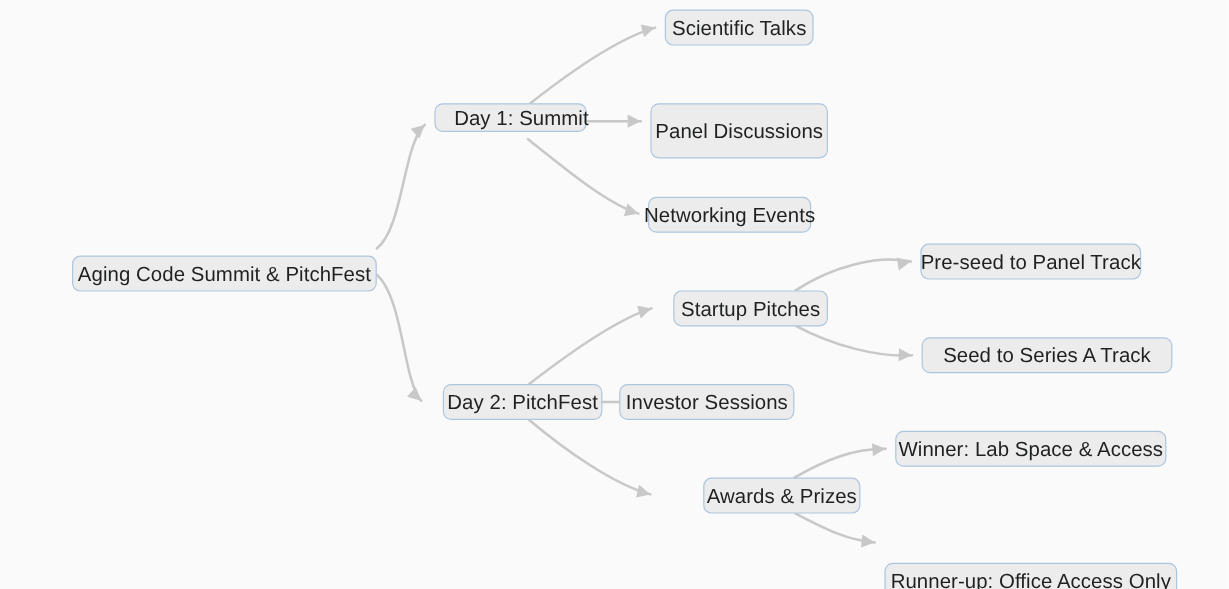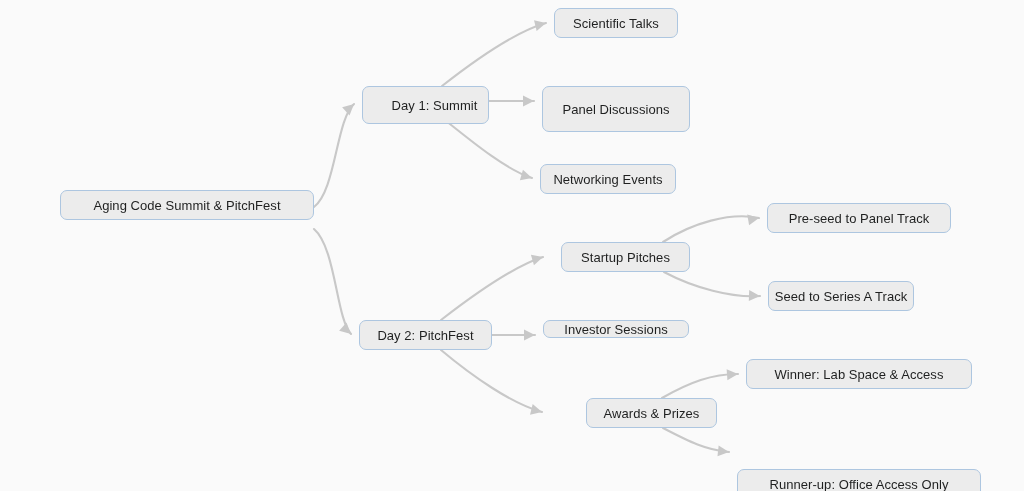--- a/index.html
+++ b/index.html
@@ -36,21 +36,21 @@
   .node {
     position: absolute;
     box-sizing: border-box;
     display: flex;
     align-items: center;
     justify-content: center;
     background: #ececec;
     border: 1.15px solid #adc6e0;
     border-radius: 7px;
     color: #1f2020;
-    font-size: 13px;
+    font-size: 17px;
     font-family: "Liberation Sans", sans-serif;
     letter-spacing: 0.05px;
     white-space: nowrap;
     padding: 0 11px;
   }
   .node-label {
     line-height: 1;
     display: block;
   }
 </style>
@@ -80,48 +80,48 @@
       <polygon class="arrow-head" points="-11,-5.5 0,0 -11,5.5" transform="translate(543,257) rotate(-16)"></polygon>
       <polygon class="arrow-head" points="-11,-5.5 0,0 -11,5.5" transform="translate(535,335) rotate(0)"></polygon>
       <polygon class="arrow-head" points="-11,-5.5 0,0 -11,5.5" transform="translate(542,412) rotate(14)"></polygon>
       <polygon class="arrow-head" points="-11,-5.5 0,0 -11,5.5" transform="translate(759,218) rotate(-10)"></polygon>
       <polygon class="arrow-head" points="-11,-5.5 0,0 -11,5.5" transform="translate(760,296) rotate(2)"></polygon>
       <polygon class="arrow-head" points="-11,-5.5 0,0 -11,5.5" transform="translate(738,374) rotate(-4)"></polygon>
       <polygon class="arrow-head" points="-11,-5.5 0,0 -11,5.5" transform="translate(729,452) rotate(6)"></polygon>
     </svg>
 
   <div id="node-layer">
-      <div class="node" style="left: 60px; top: 190px; width: 254px; height: 30px;">
+      <div class="node" style="left: 60px; top: 213px; width: 254px; height: 30px;">
         <span class="node-label">Aging Code Summit &amp; PitchFest</span>
       </div>
-      <div class="node" style="left: 362px; top: 86px; width: 127px; height: 38px; padding-left: 29px;">
+      <div class="node" style="left: 362px; top: 86px; width: 127px; height: 24px; padding-left: 29px;">
         <span class="node-label">Day 1: Summit</span>
       </div>
       <div class="node" style="left: 554px; top: 8px; width: 124px; height: 30px;">
         <span class="node-label">Scientific Talks</span>
       </div>
       <div class="node" style="left: 542px; top: 86px; width: 148px; height: 46px;">
         <span class="node-label">Panel Discussions</span>
       </div>
       <div class="node" style="left: 540px; top: 164px; width: 136px; height: 30px;">
         <span class="node-label">Networking Events</span>
       </div>
-      <div class="node" style="left: 359px; top: 320px; width: 133px; height: 30px;">
+      <div class="node" style="left: 369px; top: 320px; width: 133px; height: 30px;">
         <span class="node-label">Day 2: PitchFest</span>
       </div>
       <div class="node" style="left: 551px; top: 242px; width: 129px; height: 30px; margin-left: 10px;">
         <span class="node-label">Startup Pitches</span>
       </div>
       <div class="node" style="left: 767px; top: 203px; width: 184px; height: 30px;">
         <span class="node-label">Pre-seed to Panel Track</span>
       </div>
-      <div class="node" style="left: 768px; top: 281px; width: 146px; height: 30px;">
+      <div class="node" style="left: 768px; top: 281px; width: 209px; height: 30px;">
         <span class="node-label">Seed to Series A Track</span>
       </div>
-      <div class="node" style="left: 543px; top: 320px; width: 146px; height: 18px;">
+      <div class="node" style="left: 516px; top: 320px; width: 146px; height: 30px;">
         <span class="node-label">Investor Sessions</span>
       </div>
       <div class="node" style="left: 550px; top: 398px; width: 131px; height: 30px; margin-left: 36px;">
         <span class="node-label">Awards &amp; Prizes</span>
       </div>
       <div class="node" style="left: 746px; top: 359px; width: 226px; height: 30px; justify-content: center;">
         <span class="node-label">Winner: Lab Space &amp; Access</span>
       </div>
       <div class="node" style="left: 737px; top: 437px; width: 244px; height: 30px; margin-top: 32px;">
         <span class="node-label">Runner-up: Office Access Only</span>

